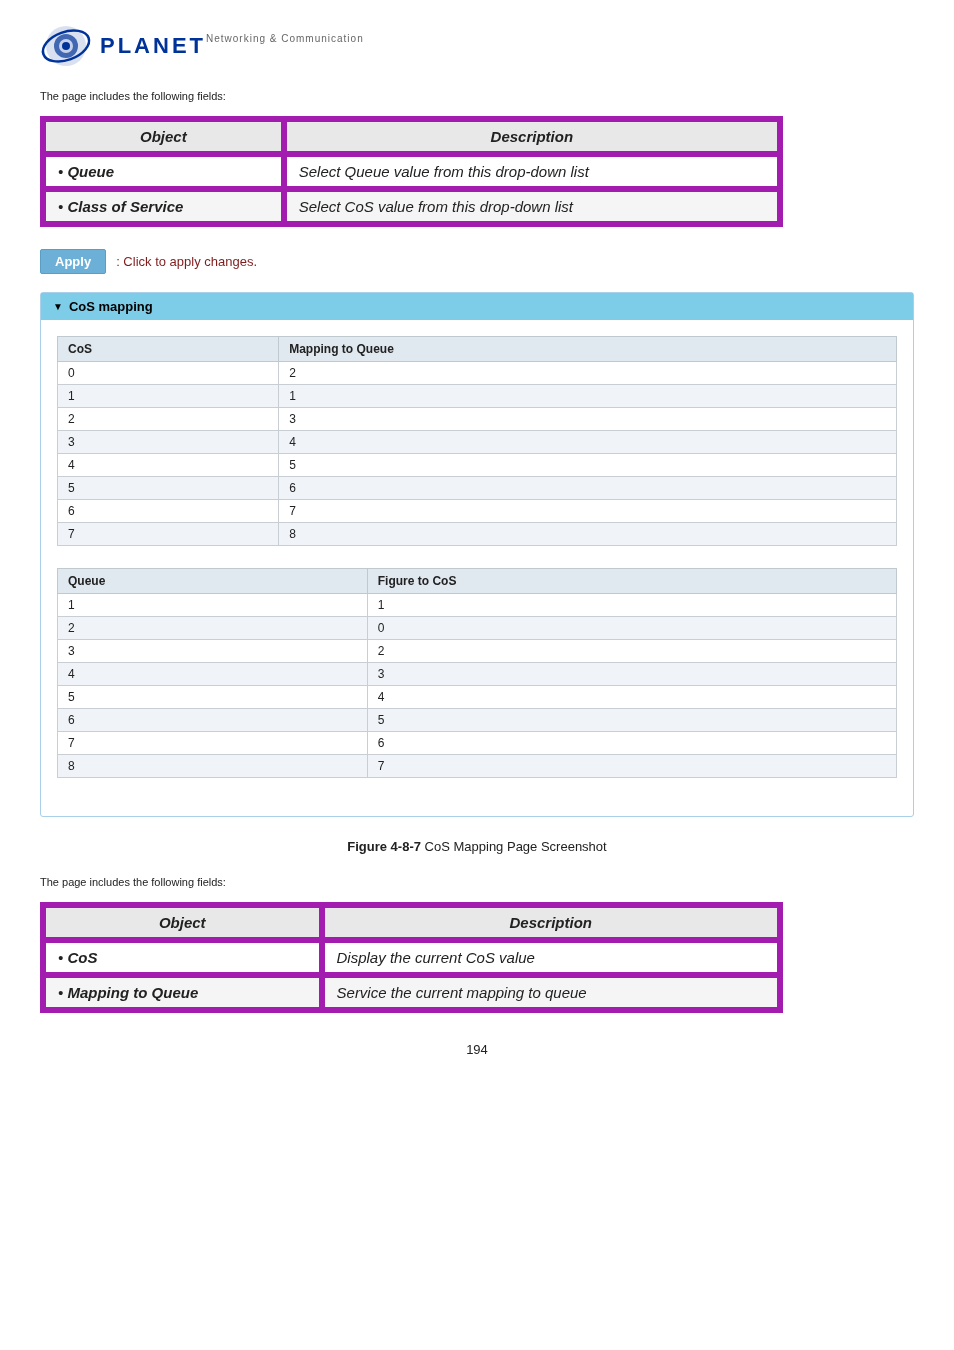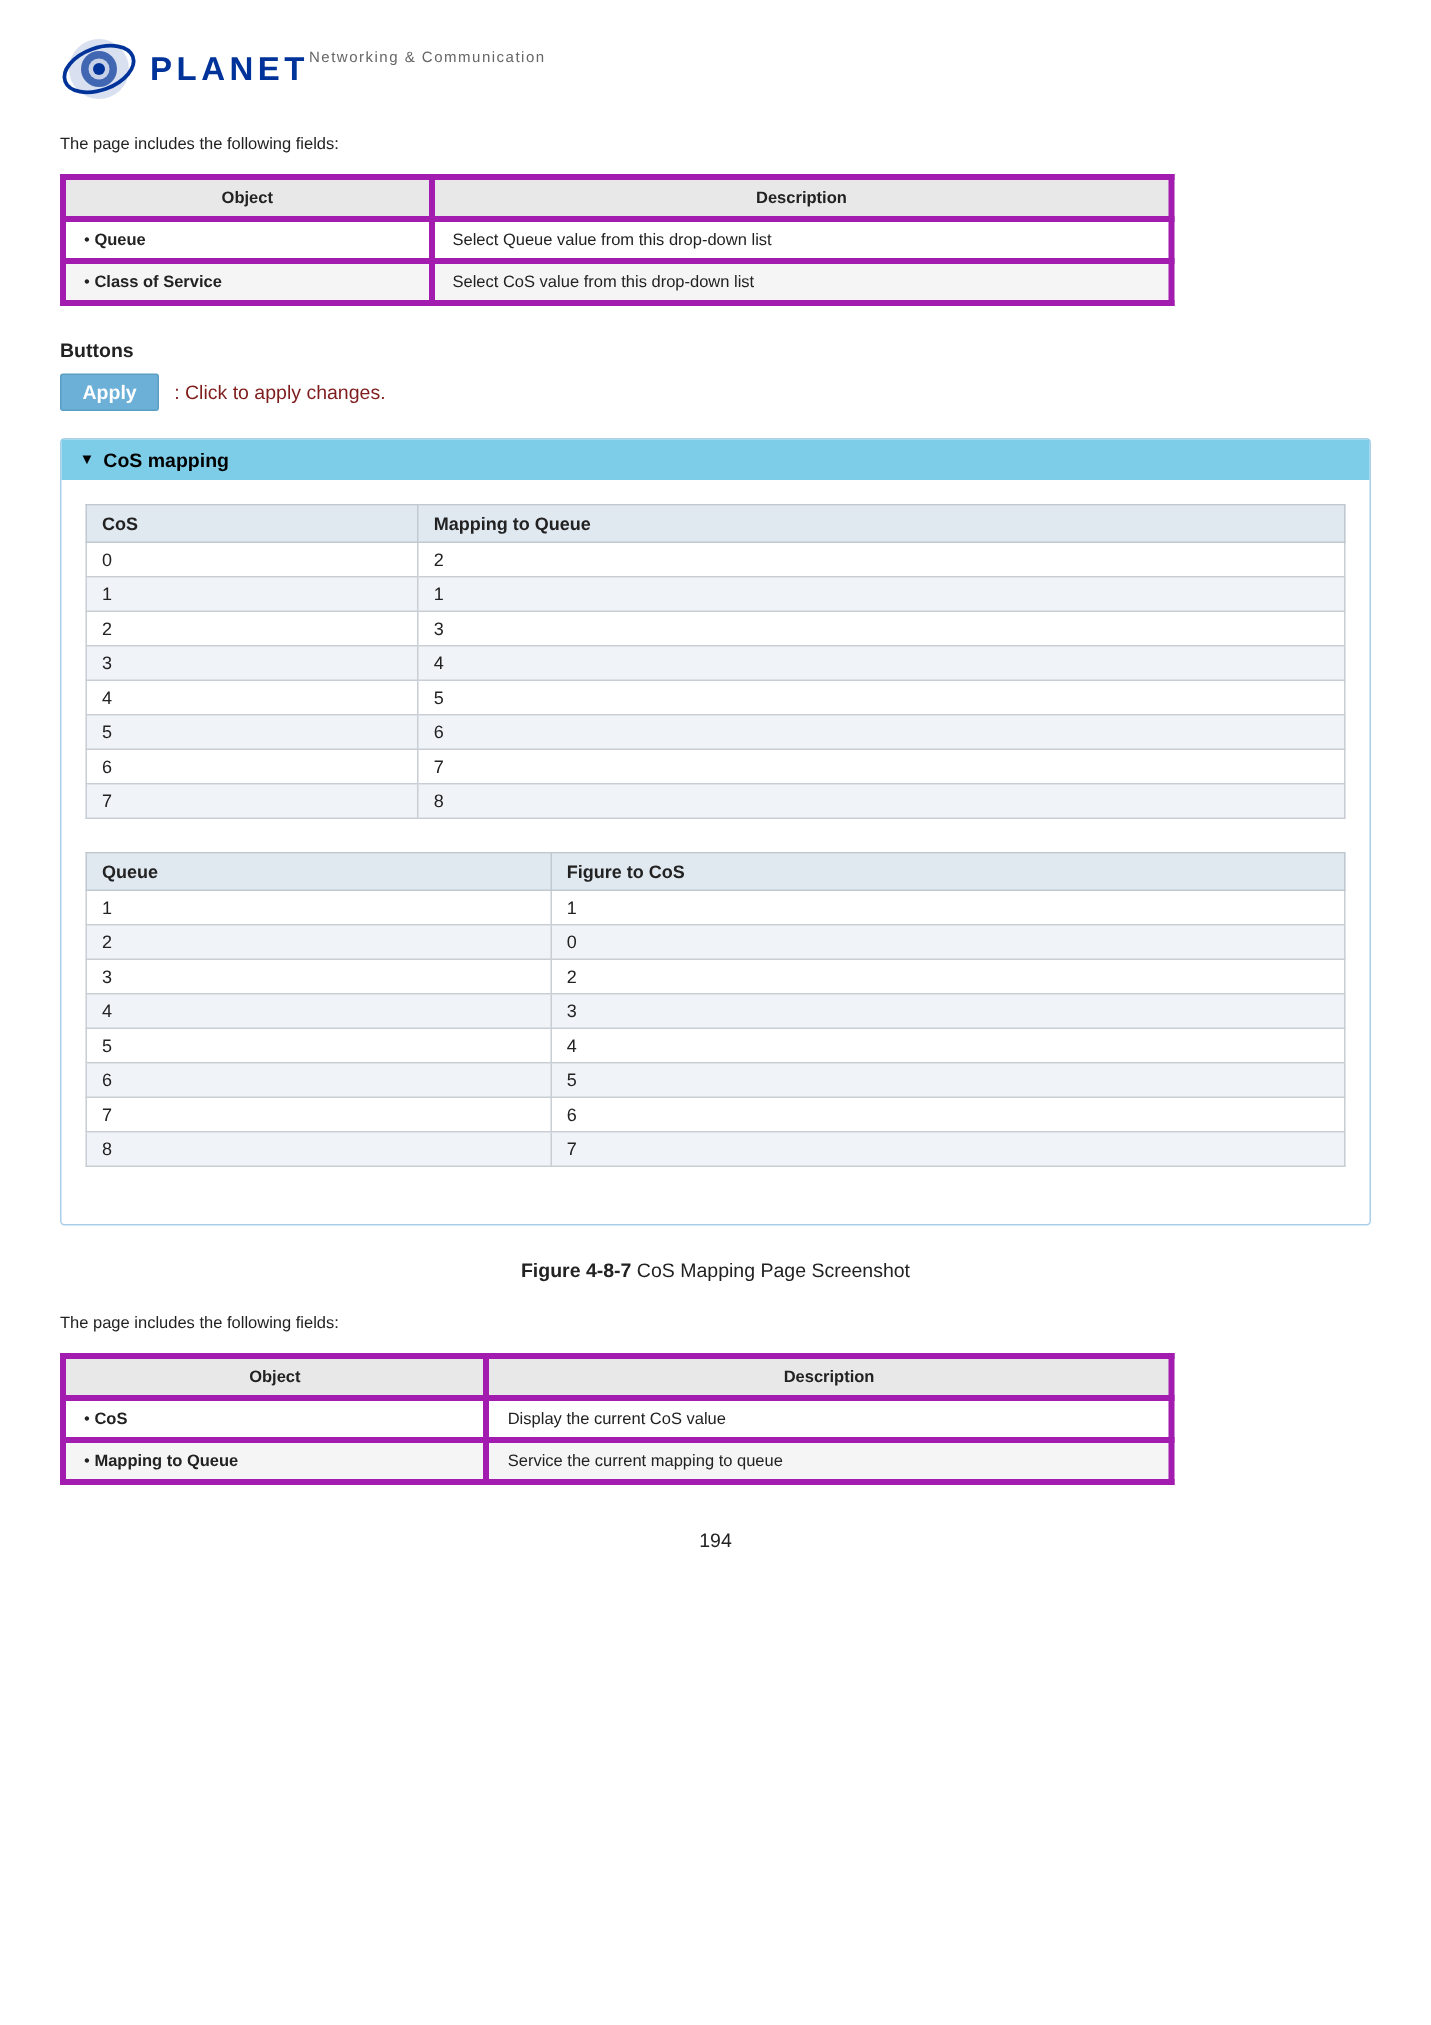--- a/index.html
+++ b/index.html
@@ -41,23 +41,24 @@
       margin-bottom: 14px;
       font-size: 11px;
     }
     
     .info-table {
       border-collapse: collapse;
       width: 85%;
       margin-bottom: 22px;
     }
     .info-table th, .info-table td {
-      border: 4px solid #a21caf;
+      border: 6px solid #a21caf;
       padding: 6px 12px;
-      font-size: 11px;
+      font-size: 15px;
+      font-style: italic;
     }
     .info-table thead tr {
       background: #e8e8e8;
     }
     .info-table th {
       font-weight: bold;
     }
     .info-table tbody tr:nth-child(odd) {
       background: #fff;
     }
@@ -192,21 +193,20 @@
         <td>Select Queue value from this drop-down list</td>
       </tr>
       <tr>
         <td><span>• </span><strong>Class of Service</strong></td>
         <td>Select CoS value from this drop-down list</td>
       </tr>
     </tbody>
 </table>
 
 <div class="buttons-section">
-  <div class="section-heading">Buttons</div>
   <div class="btn-row">
     <button class="apply-btn">Apply</button>
     <span class="btn-desc">: Click to apply changes.</span>
   </div>
 </div>
 
 <div class="cos-panel">
   <div class="cos-panel-header">
     <span class="triangle">▼</span>
     <span>CoS mapping</span>

